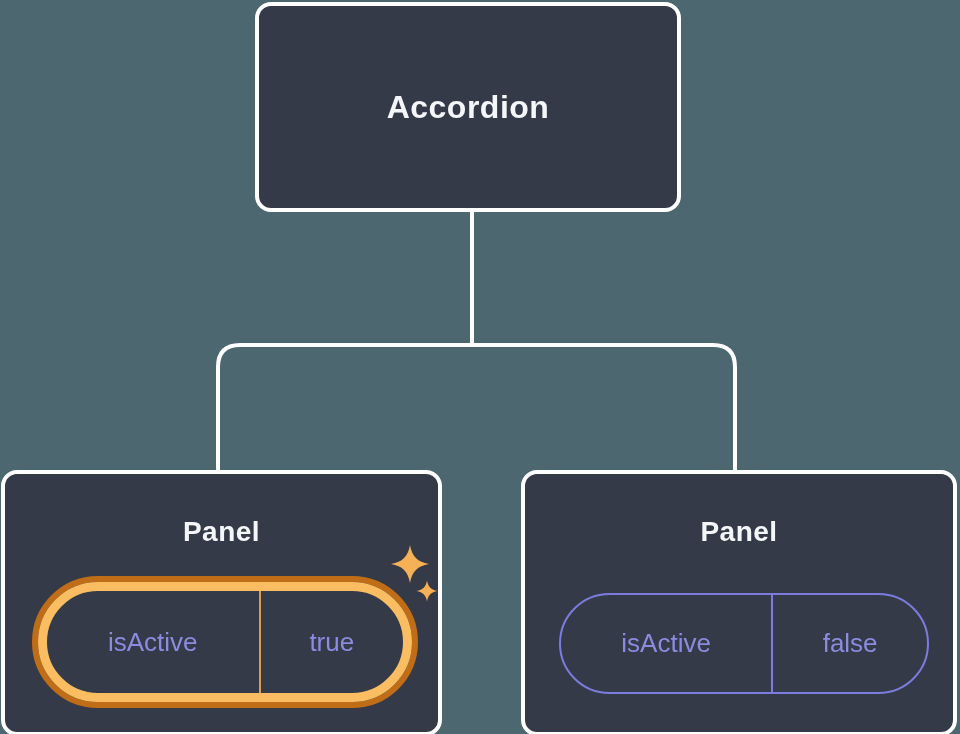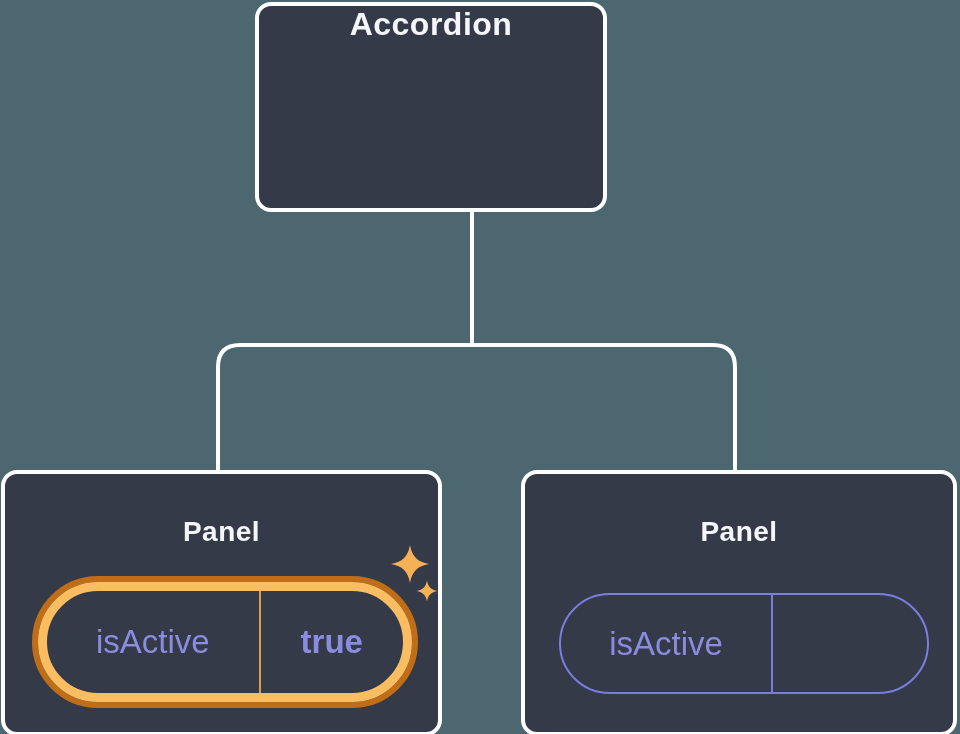--- a/index.html
+++ b/index.html
@@ -35,22 +35,23 @@
     stroke-width: 4;
   }
   .node {
     position: absolute;
     background: var(--node-fill);
     border: 4px solid var(--node-border);
     border-radius: 16px;
   }
   .root-node {
     left: 255px; top: 2px;
-    width: 352px; height: 210px;
+    width: 426px; height: 210px;
     display: flex;
+    align-items: center;
     justify-content: center;
   }
   .node-label {
     color: var(--text-primary);
     font-size: 32px;
     font-weight: 600;
     letter-spacing: 0.5px;
   }
   .panel-node-left {
     left: 1px; top: 470px;
@@ -105,24 +106,24 @@
     border-right: 2px solid var(--pill-outline);
   }
   .pill-plain .pill-cell-value {
     width: 42%;
   }
   .pill-cell {
     display: flex;
     align-items: center;
     justify-content: center;
     color: var(--prop-text);
-    font-size: 33px;
+    font-size: 26px;
     font-weight: 400;
   }
-  .pill-cell.value-bold { font-weight: 700; }
+  .pill-cell.value-bold { font-weight: 400; }
   .sparkles {
     position: absolute;
     left: 379px; top: 66px;
   }
   .sparkles path { fill: var(--sparkle); }
 </style>
 </head>
 <body>
 
 <div class="stage">
@@ -150,16 +151,17 @@
       <path d="M26 5 C28 16.5 33.5 22 45 24 C33.5 26 28 31.5 26 43 C24 31.5 18.5 26 7 24 C18.5 22 24 16.5 26 5 Z"></path>
       <path d="M43 40.5 C44.2 47 47 49.8 53.5 51 C47 52.2 44.2 55 43 61.5 C41.8 55 39 52.2 32.5 51 C39 49.8 41.8 47 43 40.5 Z"></path>
     </svg>
   </div>
 
   <div class="node panel-node-right">
     <div class="panel-title">Panel</div>
 
     <div class="pill-plain">
       <div class="pill-cell pill-cell-name">isActive</div>
+      <div class="pill-cell pill-cell-value">false</div>
     </div>
   </div>
 
 </div>
 
 </body></html>

